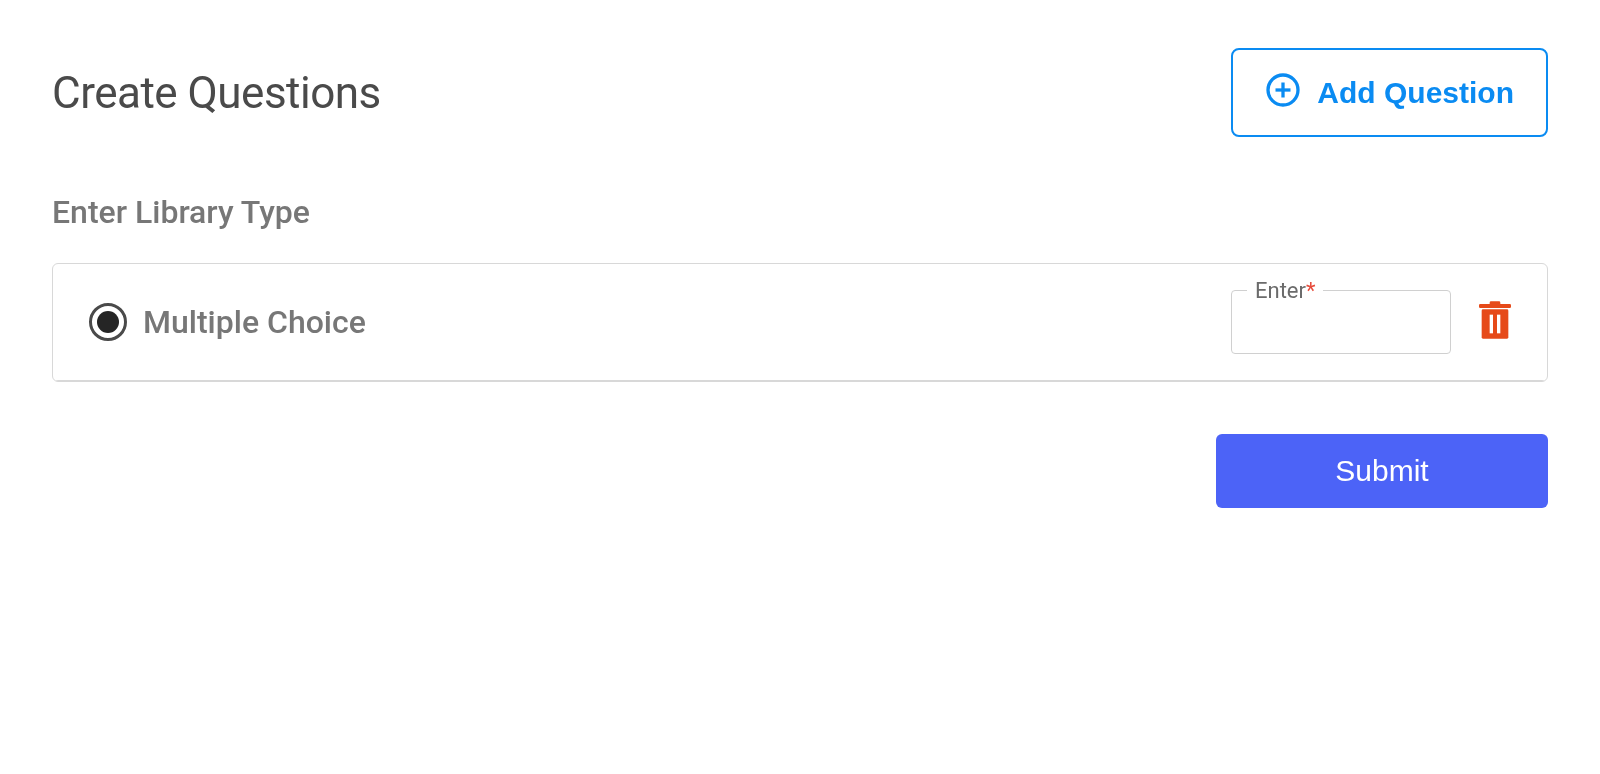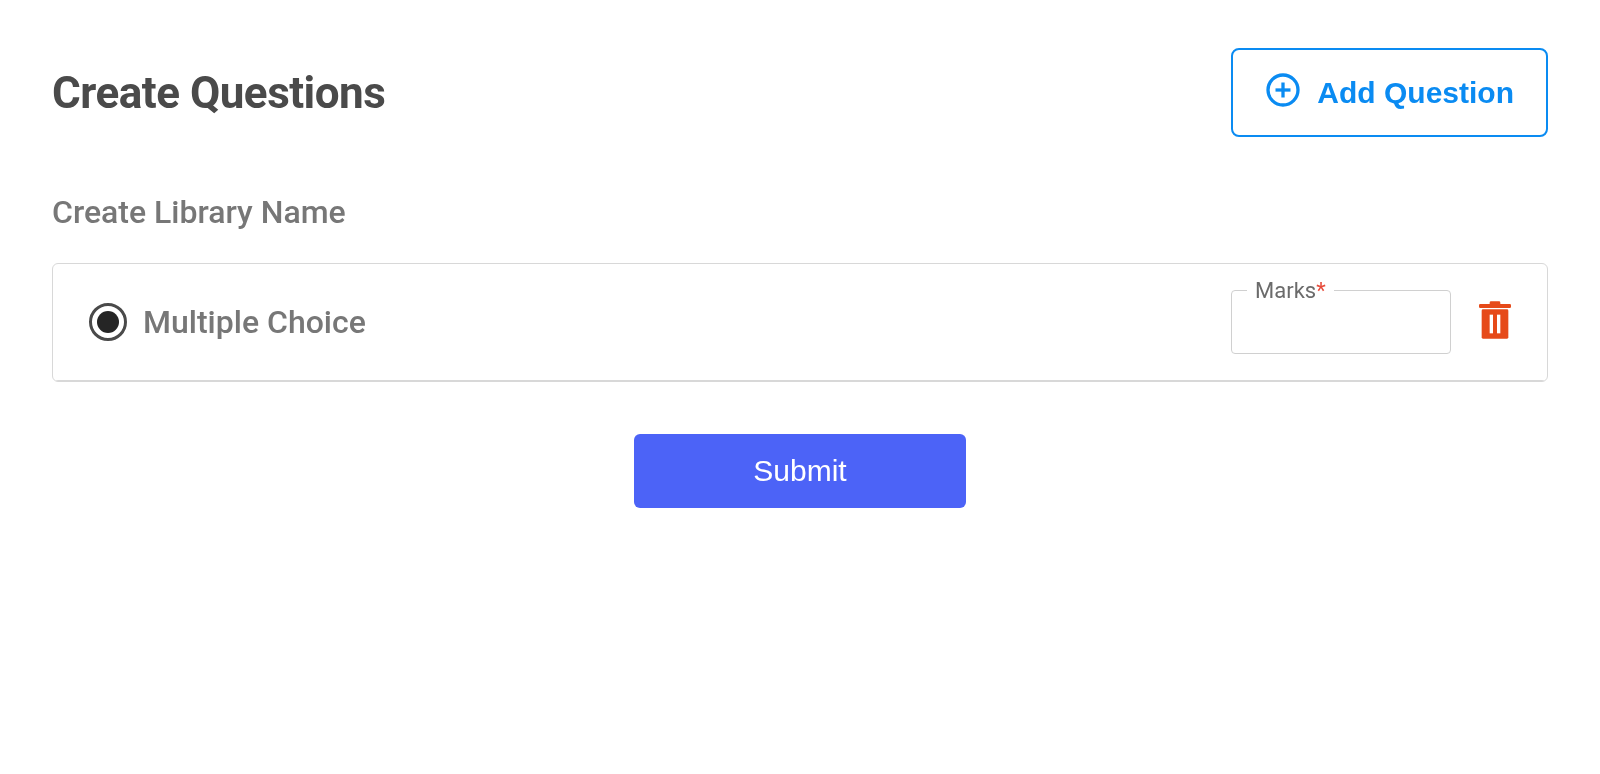--- a/index.html
+++ b/index.html
@@ -14,21 +14,21 @@
       color: #4a4a4a;
     }
     .header {
       display: flex;
       justify-content: space-between;
       align-items: center;
       margin-bottom: 56px;
     }
     .page-title {
       font-size: 44px;
-      font-weight: 700;
+      font-weight: 400;
       color: #4a4a4a;
       letter-spacing: -0.5px;
     }
     .add-question-btn {
       display: flex;
       align-items: center;
       gap: 16px;
       padding: 22px 32px;
       border: 2px solid #0a8bf2;
       border-radius: 8px;
@@ -143,21 +143,21 @@
       font-size: 30px;
       font-weight: 600;
       color: #0a8bf2;
       cursor: pointer;
       background: none;
       border: none;
       padding: 0;
     }
     .footer {
       display: flex;
-      justify-content: center;
+      justify-content: flex-end;
       margin-top: 52px;
     }
     .submit-btn {
       padding: 20px 0;
       width: 332px;
       background: #4c63f7;
       color: #ffffff;
       font-size: 30px;
       font-weight: 500;
       border: none;
@@ -177,32 +177,32 @@
         <circle cx="12" cy="12" r="10"></circle>
         <line x1="12" y1="7" x2="12" y2="17"></line>
         <line x1="7" y1="12" x2="17" y2="12"></line>
       </svg>
     </span>
     <span>Add Question</span>
   </button>
 </div>
 
 <div class="library-name-section">
-  <div class="library-name-label">Create Library Name</div>
+  <div class="library-name-label">Enter Library Type</div>
 </div>
 
 <div class="question-card">
   <div class="question-header">
     <span class="radio-icon">
       <span class="radio-icon-inner"></span>
     </span>
     <span class="question-type-label">Multiple Choice</span>
     <div class="marks-field">
       <label class="marks-label">
-        <span>Marks</span><span class="marks-required">*</span>
+        <span>Enter</span><span class="marks-required">*</span>
       </label>
       <input type="text" class="marks-input" value="" style="">
     </div>
     <span>
       <svg class="trash-icon" viewBox="0 0 24 28" fill="#e64a19">
         <rect x="2" y="6" width="20" height="22" rx="1"></rect>
         <rect x="0" y="2" width="24" height="3" rx="1"></rect>
         <rect x="8" y="0" width="8" height="3" rx="1"></rect>
         <rect x="8" y="10" width="2.5" height="14" fill="#ffffff"></rect>
         <rect x="13.5" y="10" width="2.5" height="14" fill="#ffffff"></rect>

